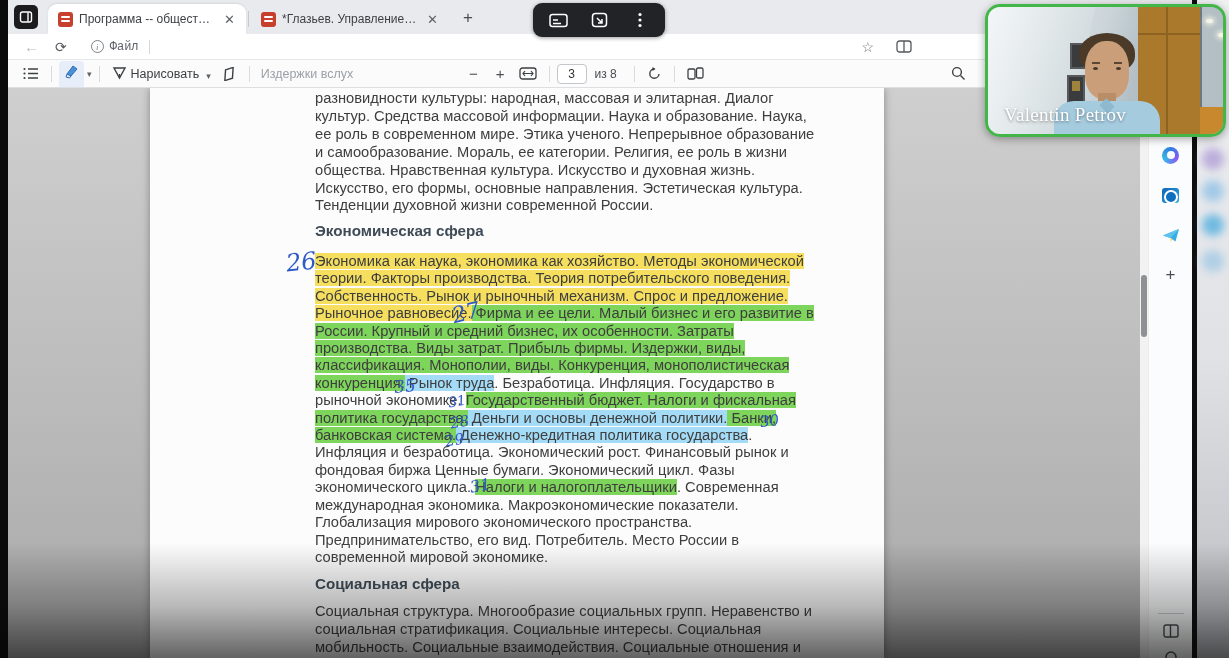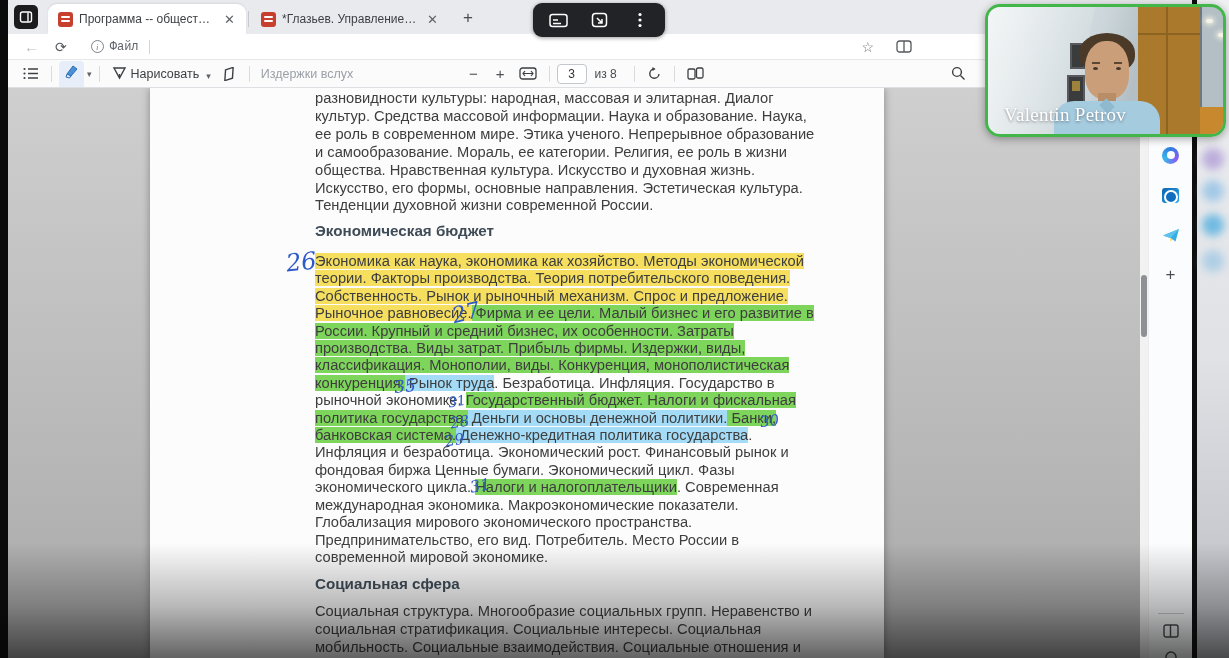--- a/index.html
+++ b/index.html
@@ -278,21 +278,21 @@
           <line x1="9.5" y1="9.5" x2="13.5" y2="13.5" stroke="#3c4043" stroke-width="1.4"></line>
         </svg>
       </div>
     </div>
 
     <div class="pdfarea">
       <div class="pdf-page"></div>
 
       <div class="doc-block" style="top:2px">разновидности культуры: народная, массовая и элитарная. Диалог культур. Средства массовой информации. Наука и образование. Наука, ее роль в современном мире. Этика ученого. Непрерывное образование и самообразование. Мораль, ее категории. Религия, ее роль в жизни общества. Нравственная культура. Искусство и духовная жизнь. Искусство, его формы, основные направления. Эстетическая культура. Тенденции духовной жизни современной России.</div>
 
-      <div class="doc-heading" style="top:134px">Экономическая бюджет</div>
+      <div class="doc-heading" style="top:134px">Экономическая сфера</div>
 
       <div class="doc-block eco" style="top:165px"><span class="hl-yellow">Экономика как наука, экономика как хозяйство. Методы экономической теории. Факторы производства. Теория потребительского поведения. Собственность. Рынок и рыночный механизм. Спрос и предложение. Рыночное равновесие.</span><span class="hl-green"> Фирма и ее цели. Малый бизнес и его развитие в России. Крупный и средний бизнес, их особенности. Затраты производства. Виды затрат. Прибыль фирмы. Издержки, виды, классификация. Монополии, виды. Конкуренция, монополистическая конкуренция.</span><span class="hl-blue"> Рынок труда</span><span class="hl-none">. Безработица. Инфляция. Государство в рыночной экономике. </span><span class="hl-green">Государственный бюджет. Налоги и фискальная политика государства.</span><span class="hl-blue"> Деньги и основы денежной политики.</span><span class="hl-green"> Банки, банковская система.</span><span class="hl-blue"> Денежно-кредитная политика государства</span><span class="hl-none">. Инфляция и безработица. Экономический рост. Финансовый рынок и фондовая биржа Ценные бумаги. Экономический цикл. Фазы экономического цикла. </span><span class="hl-green">Налоги и налогоплательщики</span><span class="hl-none">. Современная международная экономика. Макроэкономические показатели. Глобализация мирового экономического пространства. Предпринимательство, его вид. Потребитель. Место России в современной мировой экономике.</span></div>
 
       <div class="doc-heading" style="top:487px">Социальная сфера</div>
 
       <div class="doc-block" style="top:515px">Социальная структура. Многообразие социальных групп. Неравенство и социальная стратификация. Социальные интересы. Социальная мобильность. Социальные взаимодействия. Социальные отношения и</div>
 
       <div>
           <div class="ink" style="left: 278px; top: 160px; font-size: 24px; transform: rotate(-6deg);">26</div>
           <div class="ink" style="left: 444px; top: 212px; font-size: 22px; transform: rotate(-14deg);">27</div>

